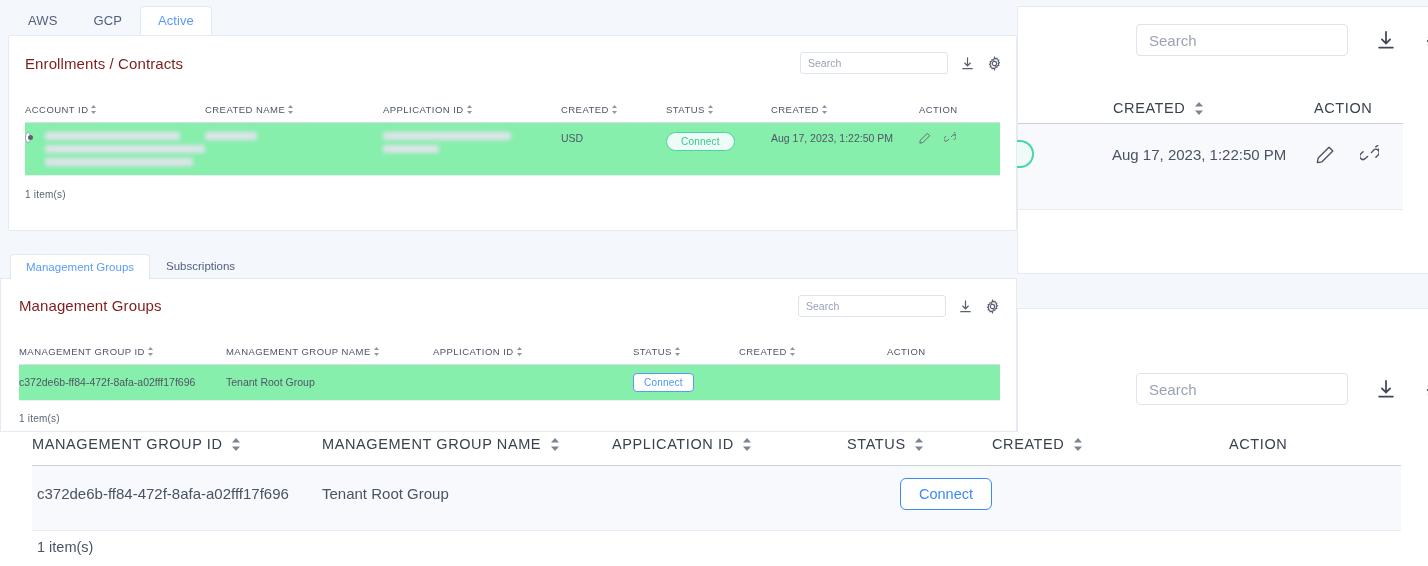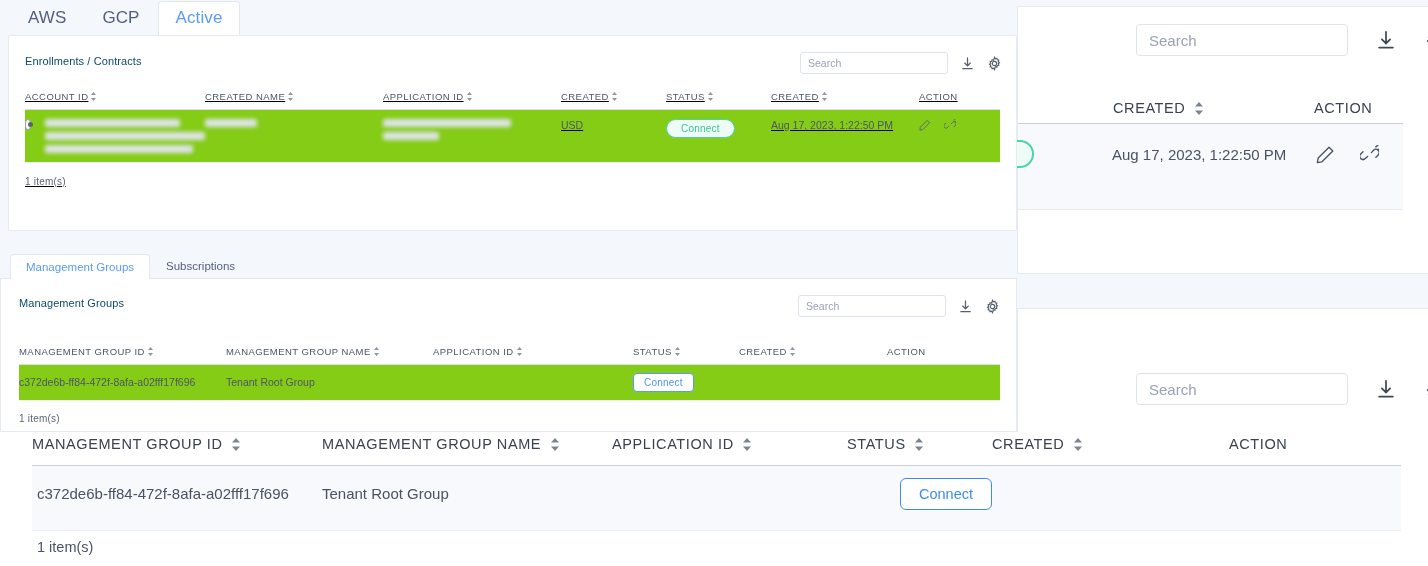--- a/index.html
+++ b/index.html
@@ -16,21 +16,21 @@
 
   
   .provider-tabs {
     position: absolute; left: 0; top: 0;
     width: 1017px; height: 36px;
     background: #f4f7fb;
     display: flex; align-items: flex-end;
     padding-left: 10px;
   }
   .ptab {
-    font-size: 17px; color: #525f7f;
+    font-size: 13px; color: #525f7f;
     padding: 7px 17px 8px 17px;
     border: 1px solid transparent;
     border-bottom: none;
     border-radius: 4px 4px 0 0;
     line-height: 1.1;
     cursor: pointer;
     letter-spacing: .1px;
   }
   .ptab.active {
     color: #5b9bf8;
@@ -41,21 +41,21 @@
   
   .card { background: #ffffff; border: 1px solid #e6ebf3; }
 
   .enroll-card {
     position: absolute; left: 8px; top: 35px;
     width: 1009px; height: 196px;
     border-radius: 2px;
   }
   .card-title {
     position: absolute; left: 16px; top: 19px;
-    font-size: 11px; color: #0c4a6e; font-weight: 400;
+    font-size: 15px; color: #7f1d1d; font-weight: 400;
     letter-spacing: .1px;
   }
 
   
   .toolbar { position: absolute; display: flex; align-items: center; gap: 12px; }
   .search-box {
     width: 148px; height: 22px;
     border: 1px solid #dfe3ec; border-radius: 3px;
     background: #fff;
     font-size: 10.5px; color: #8a93a8;
@@ -77,21 +77,21 @@
     white-space: nowrap;
   }
   table.grid td {
     font-size: 10.5px; color: #4e5767;
     padding: 9px 0;
     vertical-align: top;
     border-bottom: 1px solid #eceff5;
   }
   .sortarrows { display: inline-block; margin-left: 3px; position: relative; top: 1px; }
   .sortarrows svg { width: 5px; height: 9px; display: block; }
-  tr.datarow { background: #84cc16; }
+  tr.datarow { background: #86efac; }
 
   .redact { display: block; border-radius: 2px; background: #dfe3ea; filter: blur(2.2px); }
 
   .radio-outer {
     width: 11px; height: 11px; border-radius: 50%;
     border: 1px solid #9aa2b4; display: inline-block; position: relative;
     cursor: pointer; background: #fff;
   }
   .radio-outer::after {
     content: ""; position: absolute; left: 2px; top: 2px;
@@ -227,21 +227,21 @@
           </svg>
         </span>
         <span class="ticon">
           <svg viewBox="0 0 16 16" fill="none" stroke="currentColor" stroke-width="1.2">
             <circle cx="8" cy="8" r="2.3"></circle>
             <path d="M8 1.4l.9 1.5 1.7-.5.3 1.7 1.7.4-.6 1.6 1.3 1.1-1.3 1.1.6 1.6-1.7.4-.3 1.7-1.7-.5L8 14.6l-.9-1.5-1.7.5-.3-1.7-1.7-.4.6-1.6L2.7 8.8 4 7.7l-.6-1.6 1.7-.4.3-1.7 1.7.5z"></path>
           </svg>
         </span>
       </div>
 
-      <div style="position:absolute; left:16px; top:49px; right:16px;text-decoration:underline;">
+      <div style="position:absolute; left:16px; top:62px; right:16px;">
         <table class="grid">
           <colgroup>
             <col style="width:180px">
               <col style="width:178px">
               <col style="width:178px">
             <col style="width:105px">
               <col style="width:105px">
               <col style="width:148px">
               <col>
           </colgroup>

